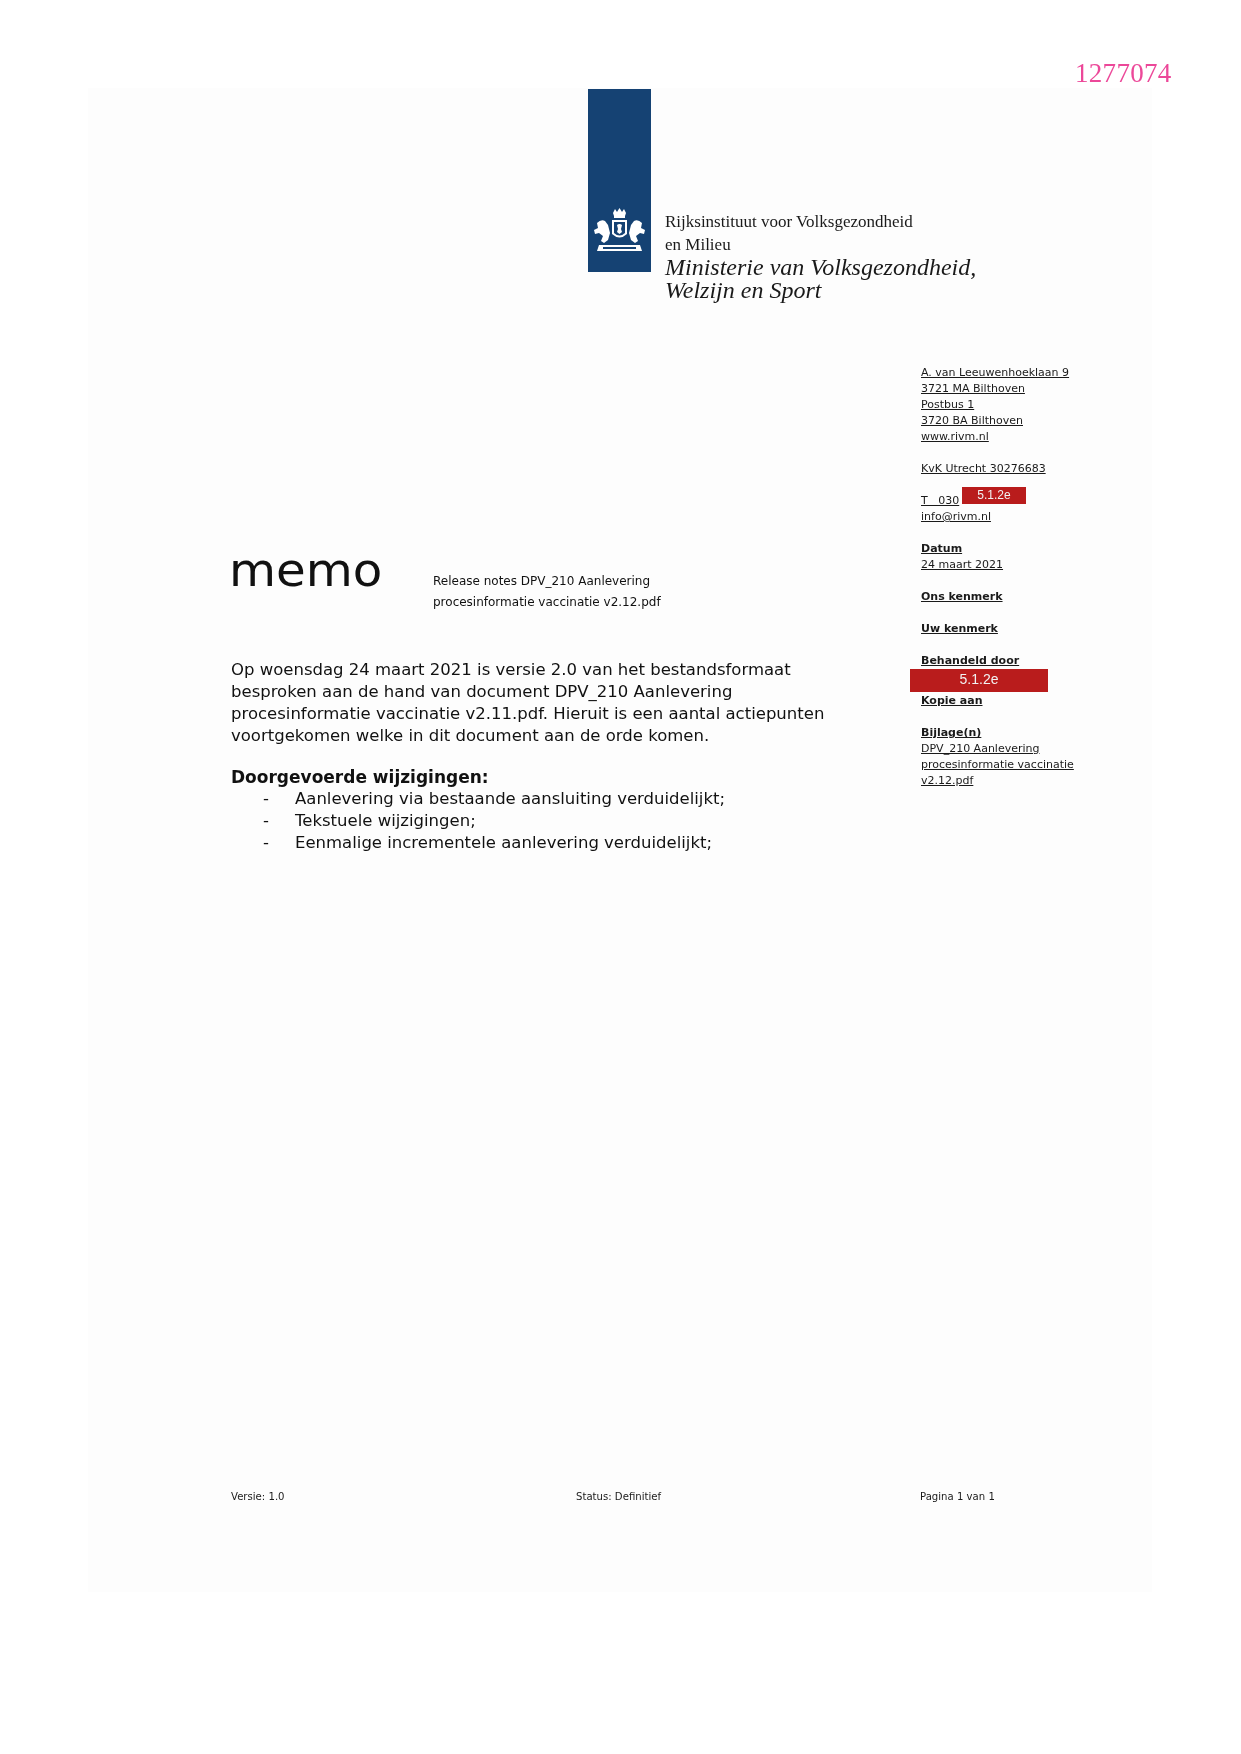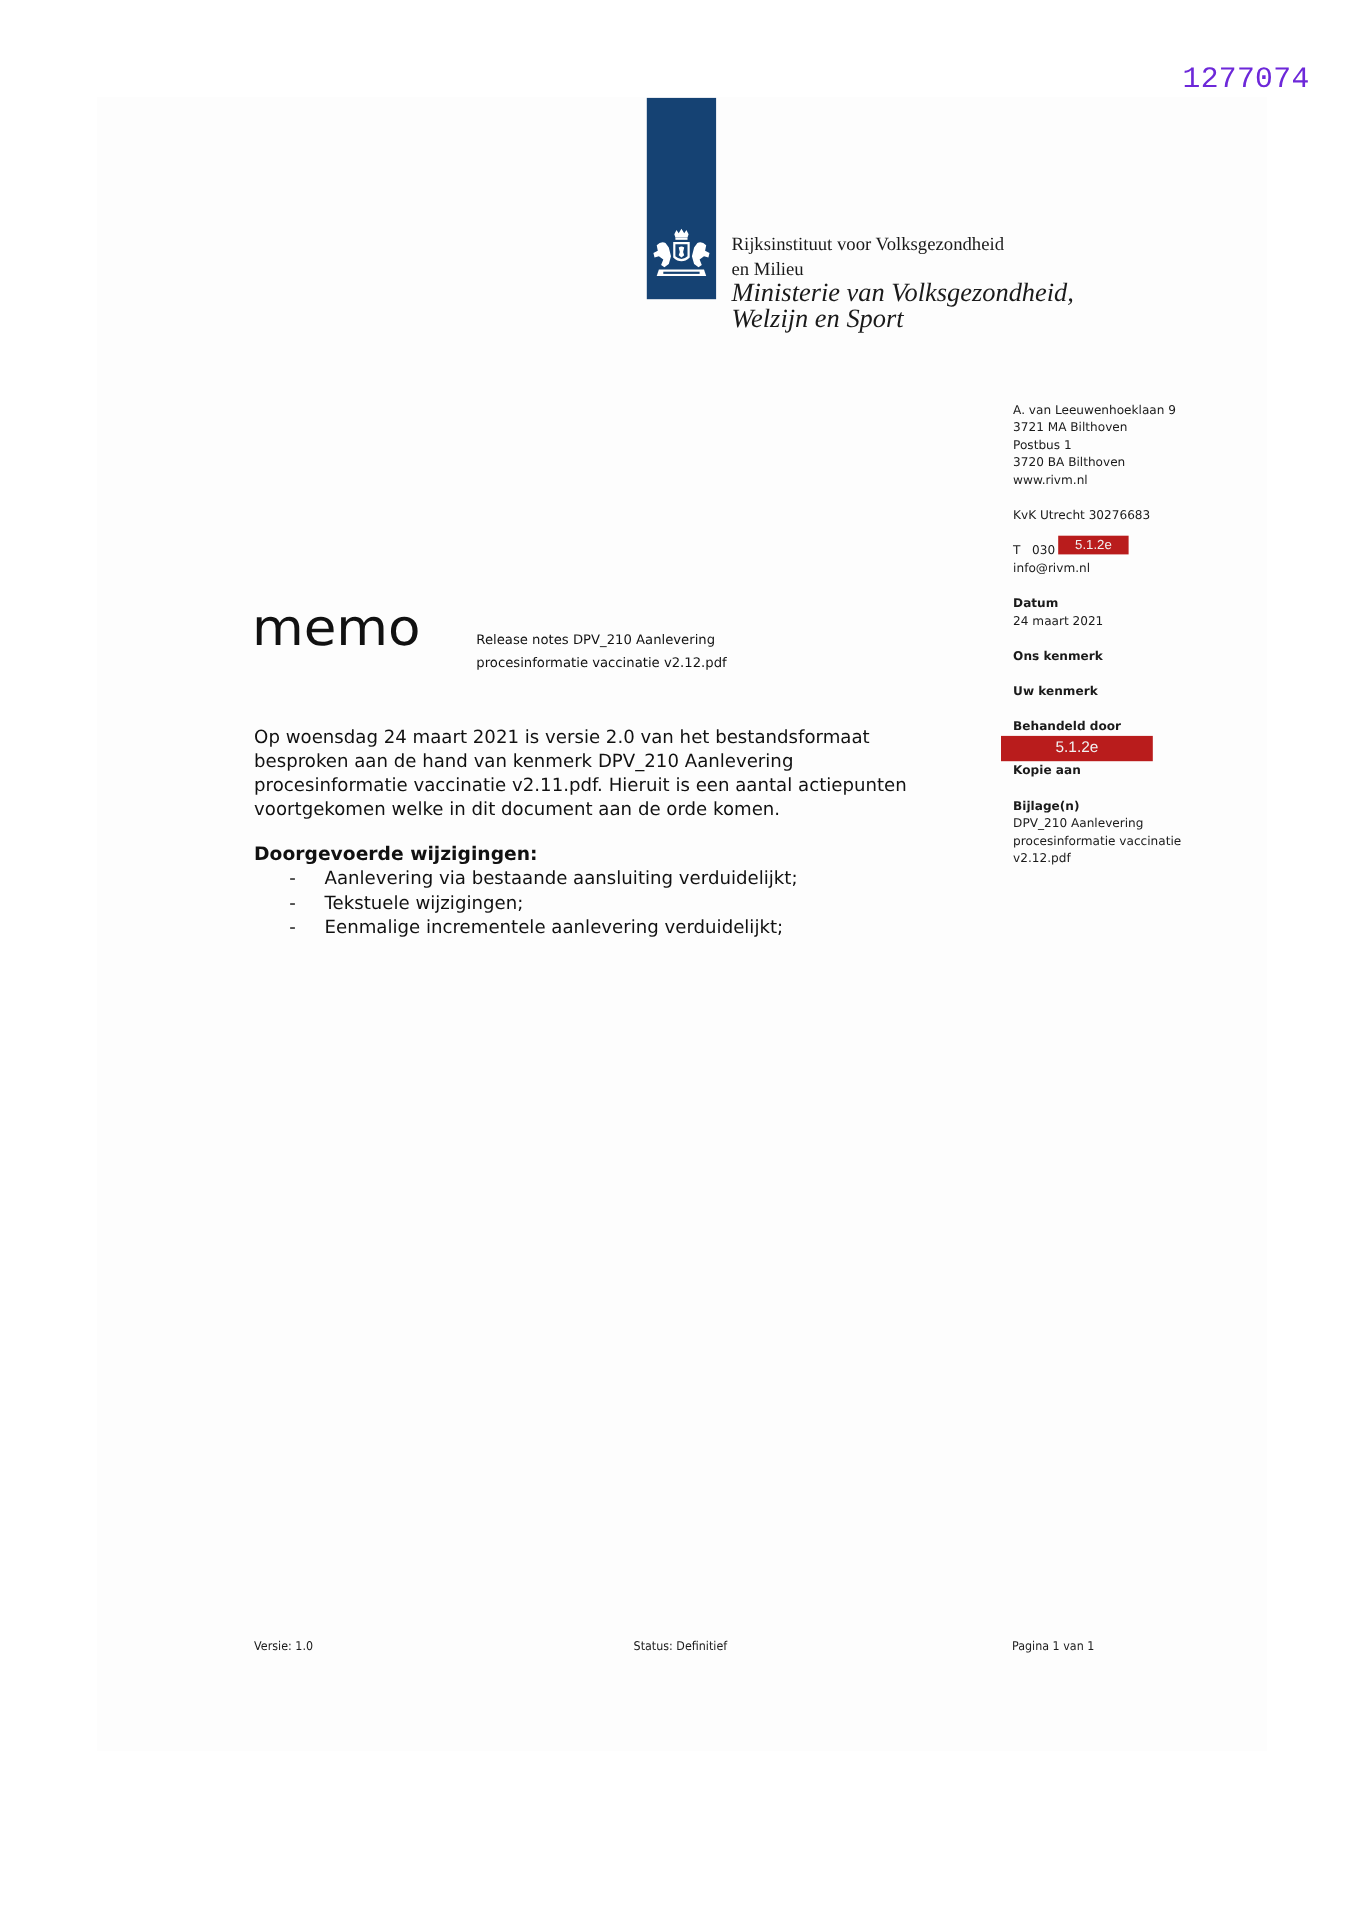--- a/index.html
+++ b/index.html
@@ -20,23 +20,23 @@
       left: 88px;
       top: 88px;
       width: 1064px;
       height: 1504px;
       background: #fdfdfd;
     }
     .doc-number {
       position: absolute;
       left: 1075px;
       top: 58px;
-      font-family: Liberation Mono, monospace;
+      font-family: Liberation Serif, serif;
       font-size: 27px;
-      color: #6d28d9;
+      color: #ec4899;
       letter-spacing: 0.3px;
     }
     
     .logo-bar {
       position: absolute;
       left: 588px;
       top: 89px;
       width: 63px;
       height: 183px;
       background: #154273;
@@ -69,21 +69,21 @@
     .info-col {
       position: absolute;
       left: 921px;
       top: 365px;
       width: 220px;
       font-family: "DejaVu Sans", sans-serif;
       font-size: 11px;
       line-height: 16px;
       color: #1a1a1a;
     }
-    .info-col .blk { margin: 0; }
+    .info-col .blk { margin: 0; text-decoration: underline; }
     .info-col .lbl { font-weight: bold; }
     .info-col .gap { height: 16px; }
     .redact {
       position: absolute;
       background: #b91c1c;
       color: #f2f2f2;
       font-family: "Liberation Sans", sans-serif;
       text-align: center;
     }
     .redact-1 {
@@ -251,21 +251,21 @@
 <div class="redact redact-2">5.1.2e</div>
 
 <div class="memo-word">memo</div>
 <div class="subject">
   <div>Release notes DPV_210 Aanlevering</div>
   <div>procesinformatie vaccinatie v2.12.pdf</div>
 </div>
 
 <div class="body-text">
   <p>Op woensdag 24 maart 2021 is versie 2.0 van het bestandsformaat</p>
-  <p>besproken aan de hand van kenmerk DPV_210 Aanlevering</p>
+  <p>besproken aan de hand van document DPV_210 Aanlevering</p>
   <p>procesinformatie vaccinatie v2.11.pdf. Hieruit is een aantal actiepunten</p>
   <p>voortgekomen welke in dit document aan de orde komen.</p>
 </div>
 
 <div class="changes">
   <h2>Doorgevoerde wijzigingen:</h2>
   <ul>
     <li>
       <span class="dash">-</span>
       <span>Aanlevering via bestaande aansluiting verduidelijkt;</span>

